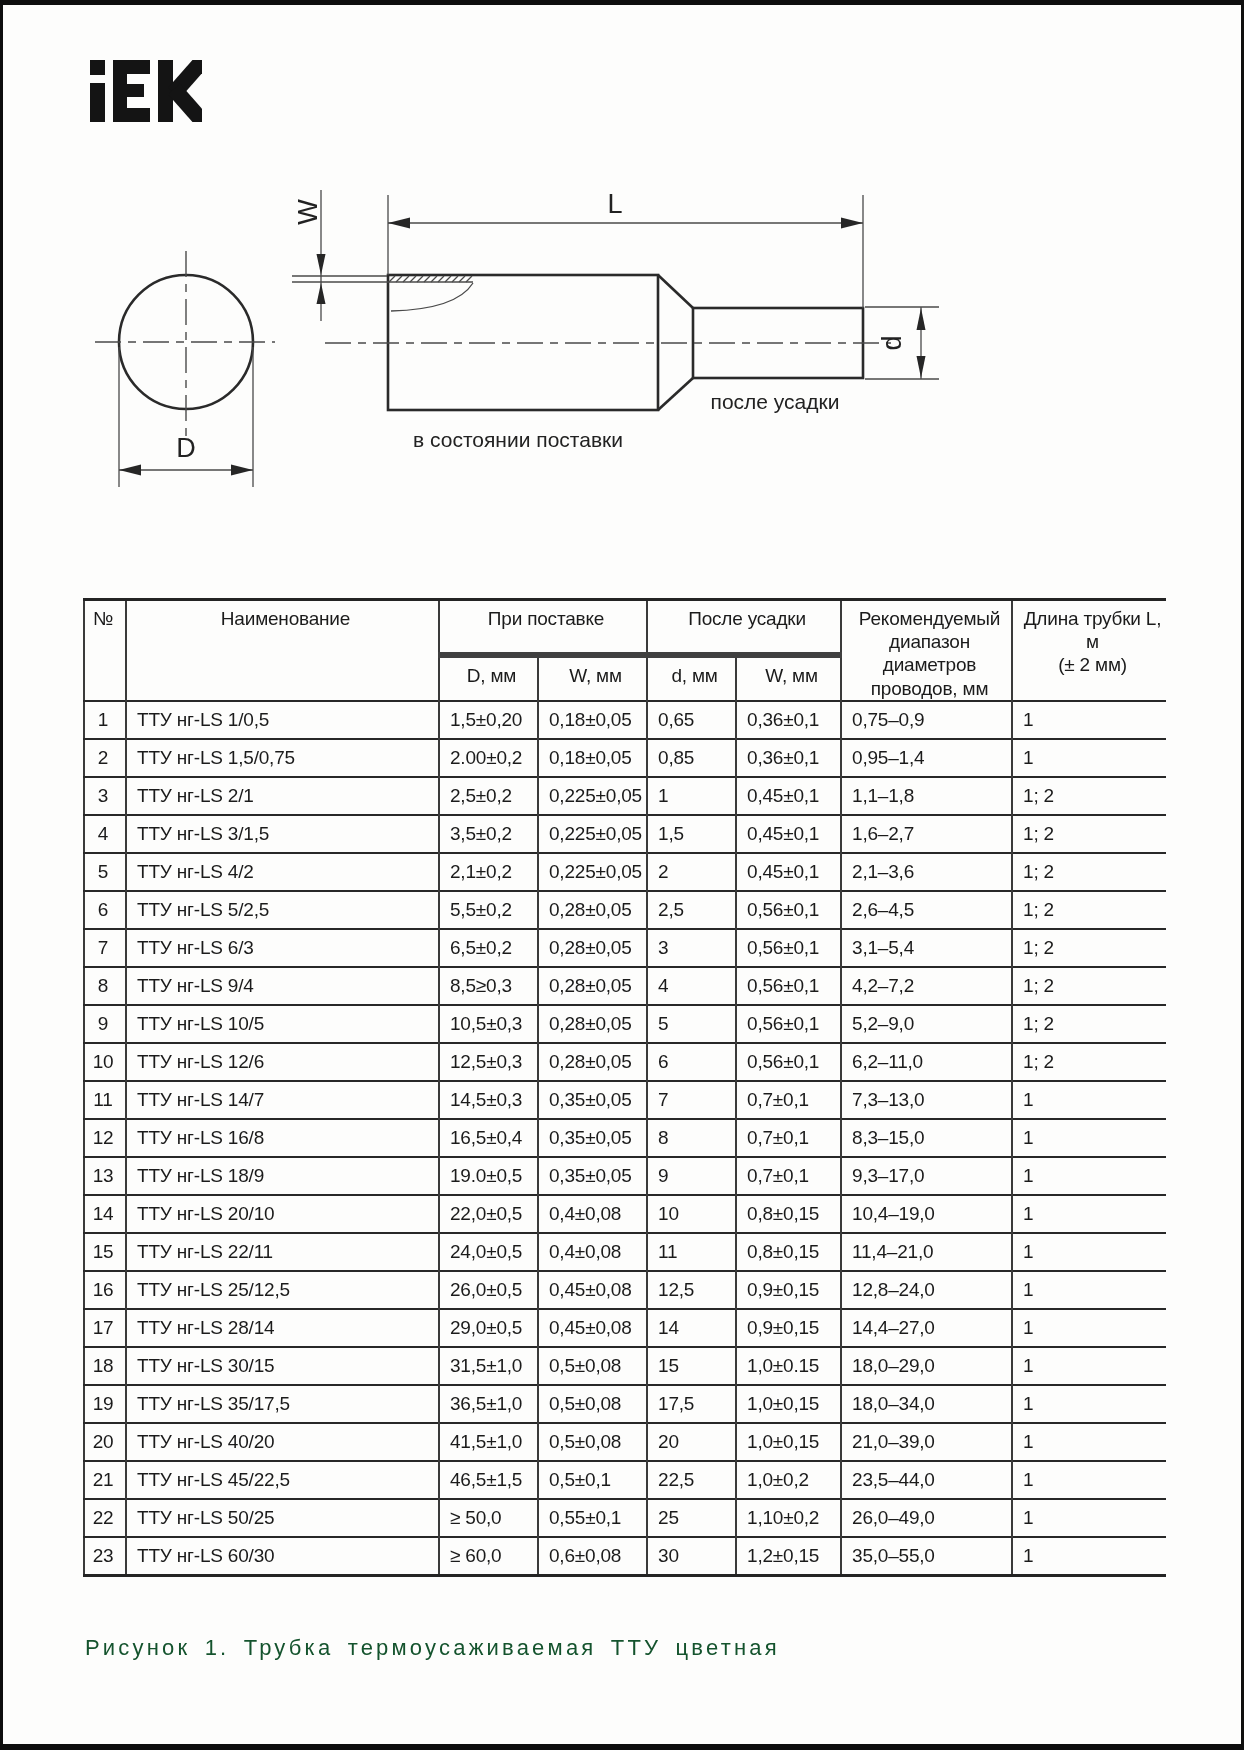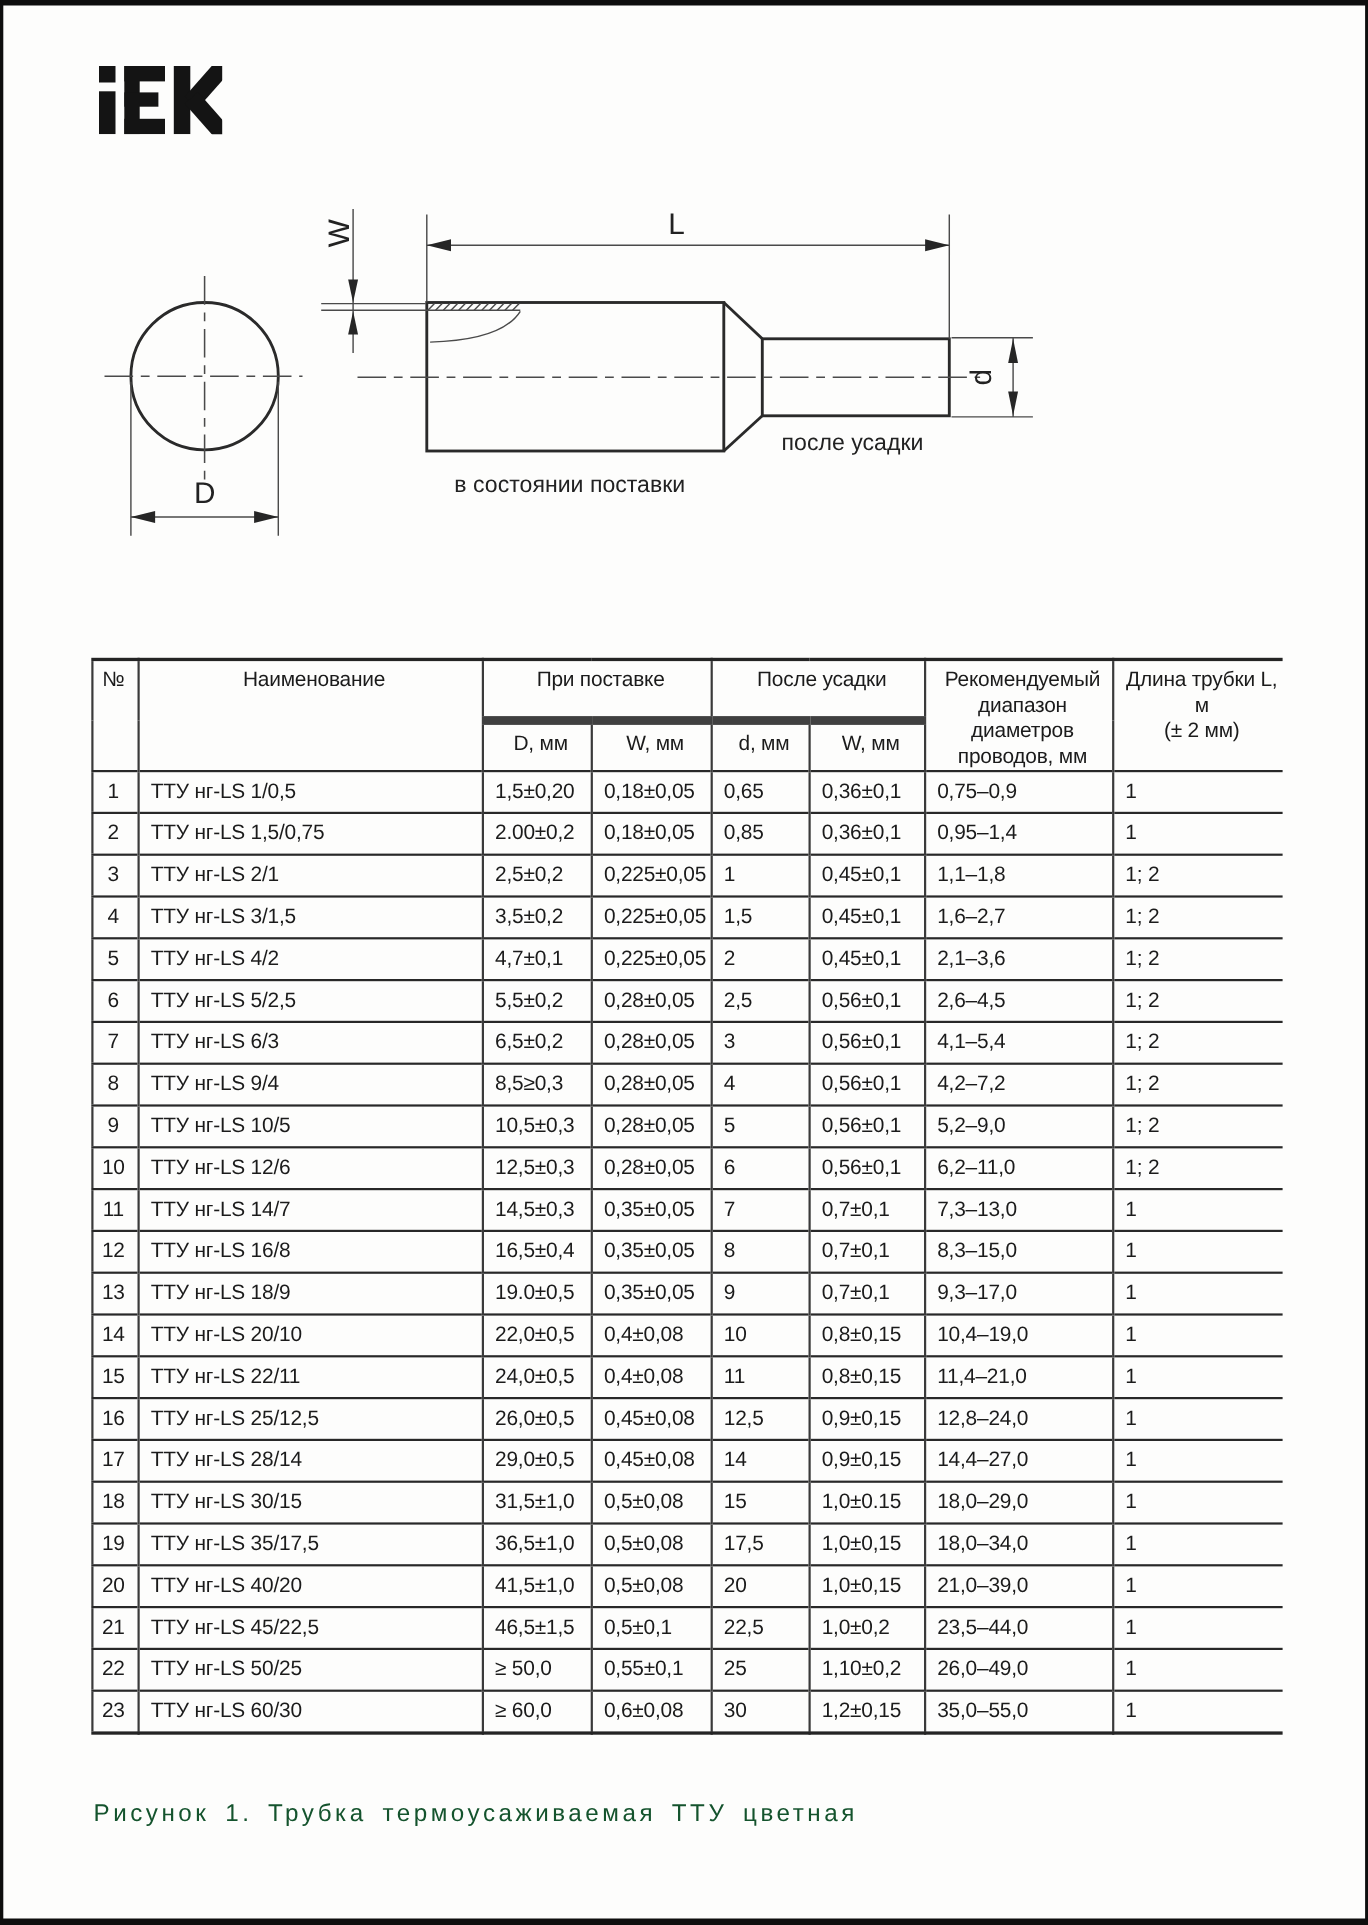--- a/index.html
+++ b/index.html
@@ -26,21 +26,21 @@
   }
   .spec-table th{
     font-weight:normal;text-align:center;vertical-align:top;
     padding:6px 4px 0 10px;font-size:19px;line-height:1.22;
   }
   .spec-table td{
     padding:0 4px 0 10px;height:36px;vertical-align:middle;
   }
   .spec-table tr{border-bottom:2px solid #282828;}
   .spec-table .hrow1 th{height:38px;}
-  .spec-table .hrow2 th{height:30px;border-top:8px solid #404040;}
+  .spec-table .hrow2 th{height:30px;border-top:6px solid #404040;}
   .spec-table th.span2{border-top:none;}
   .vline{border-left:2px solid #3a3a3a;}
   .spec-table td.num, .spec-table th.num{padding-left:0;text-align:center;}
   .spec-table tbody tr:last-child{border-bottom:3px solid #242424;margin-top:21px;}
   .caption{
     position:absolute;left:82px;top:1630px;
     font-size:22px;letter-spacing:3.2px;word-spacing:5px;color:#14532d;
     white-space:nowrap;
   }
   .dline{stroke:#2a2a2a;stroke-width:2.6;fill:none;}
@@ -202,21 +202,21 @@
           <td class="vline">3,5±0,2</td>
           <td class="vline">0,225±0,05</td>
           <td class="vline">1,5</td>
           <td class="vline">0,45±0,1</td>
           <td class="vline">1,6–2,7</td>
           <td class="vline">1; 2</td>
         </tr>
         <tr>
           <td class="num">5</td>
           <td class="vline">ТТУ нг-LS 4/2</td>
-          <td class="vline">4,7±0,1</td>
+          <td class="vline">2,1±0,2</td>
           <td class="vline">0,225±0,05</td>
           <td class="vline">2</td>
           <td class="vline">0,45±0,1</td>
           <td class="vline">2,1–3,6</td>
           <td class="vline">1; 2</td>
         </tr>
         <tr>
           <td class="num">6</td>
           <td class="vline">ТТУ нг-LS 5/2,5</td>
           <td class="vline">5,5±0,2</td>
@@ -226,21 +226,21 @@
           <td class="vline">2,6–4,5</td>
           <td class="vline">1; 2</td>
         </tr>
         <tr>
           <td class="num">7</td>
           <td class="vline">ТТУ нг-LS 6/3</td>
           <td class="vline">6,5±0,2</td>
           <td class="vline">0,28±0,05</td>
           <td class="vline">3</td>
           <td class="vline">0,56±0,1</td>
-          <td class="vline">4,1–5,4</td>
+          <td class="vline">3,1–5,4</td>
           <td class="vline">1; 2</td>
         </tr>
         <tr>
           <td class="num">8</td>
           <td class="vline">ТТУ нг-LS 9/4</td>
           <td class="vline">8,5≥0,3</td>
           <td class="vline">0,28±0,05</td>
           <td class="vline">4</td>
           <td class="vline">0,56±0,1</td>
           <td class="vline">4,2–7,2</td>

